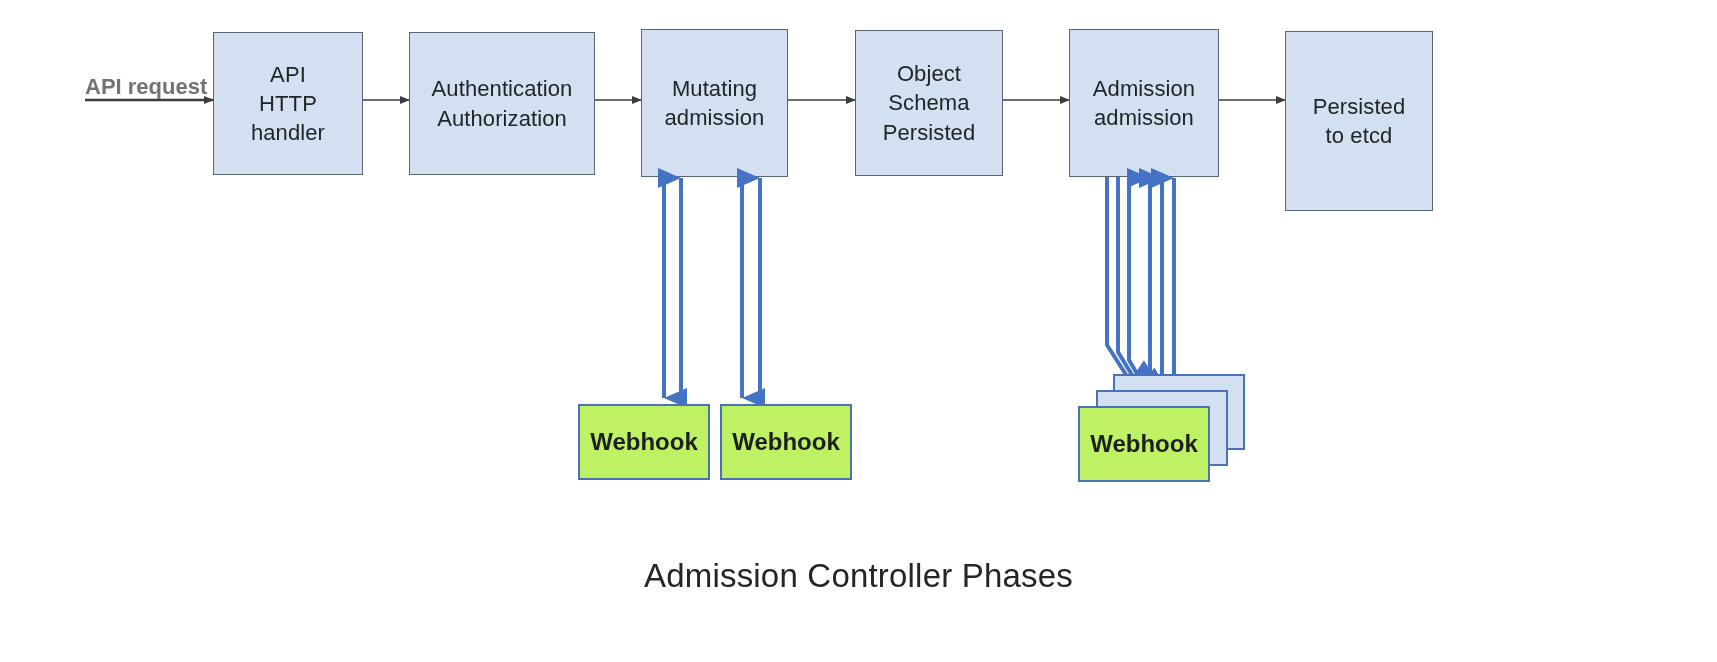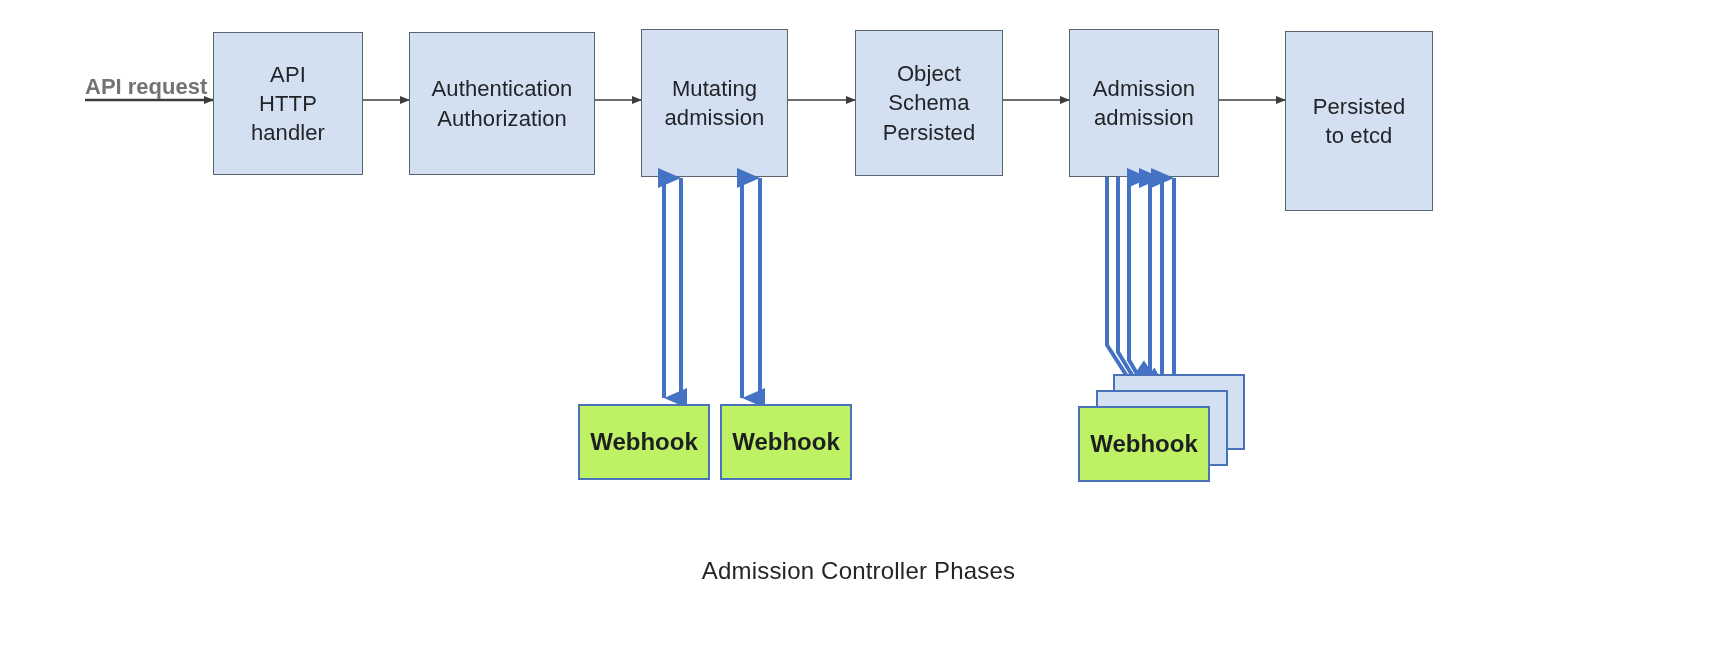--- a/index.html
+++ b/index.html
@@ -56,21 +56,21 @@
   .webhook-ghost {
     position: absolute;
     box-sizing: border-box;
     background: #d3e0f1;
     border: 2px solid #4a72b8;
   }
   .caption {
     position: absolute;
     width: 100%;
     text-align: center;
-    font-size: 24px;
+    font-size: 33px;
     color: #252525;
     font-family: "Liberation Sans", "DejaVu Sans", sans-serif;
     letter-spacing: 0.2px;
   }
   .req-label {
     position: absolute;
     font-size: 22px;
     font-weight: bold;
     color: #737373;
     font-family: "Liberation Sans", "DejaVu Sans", sans-serif;

